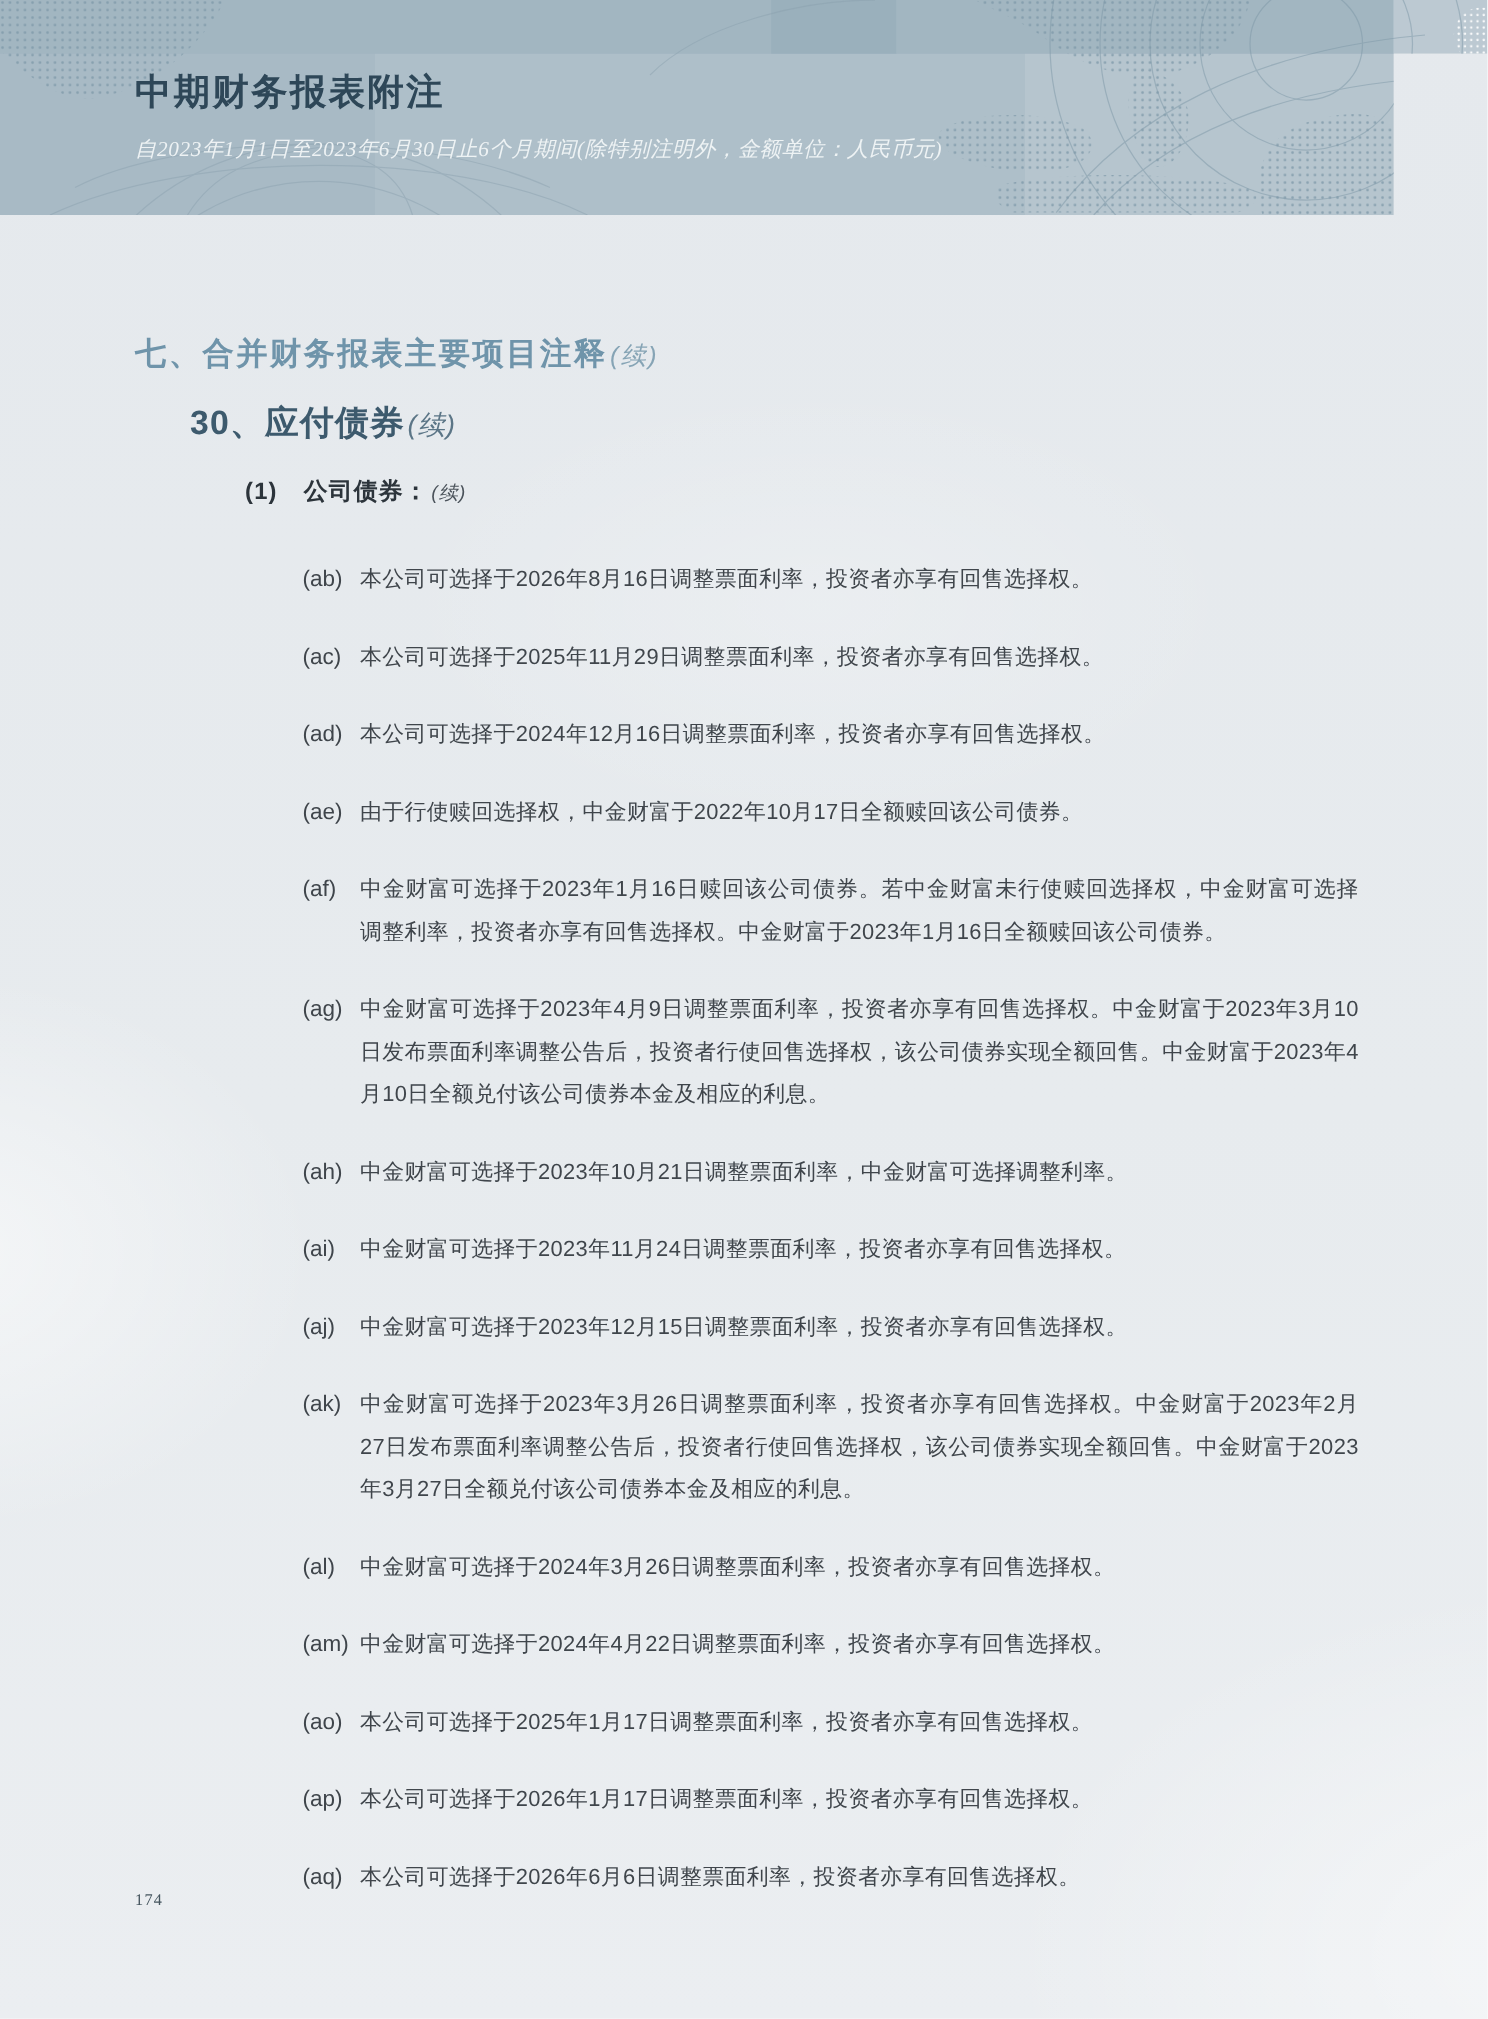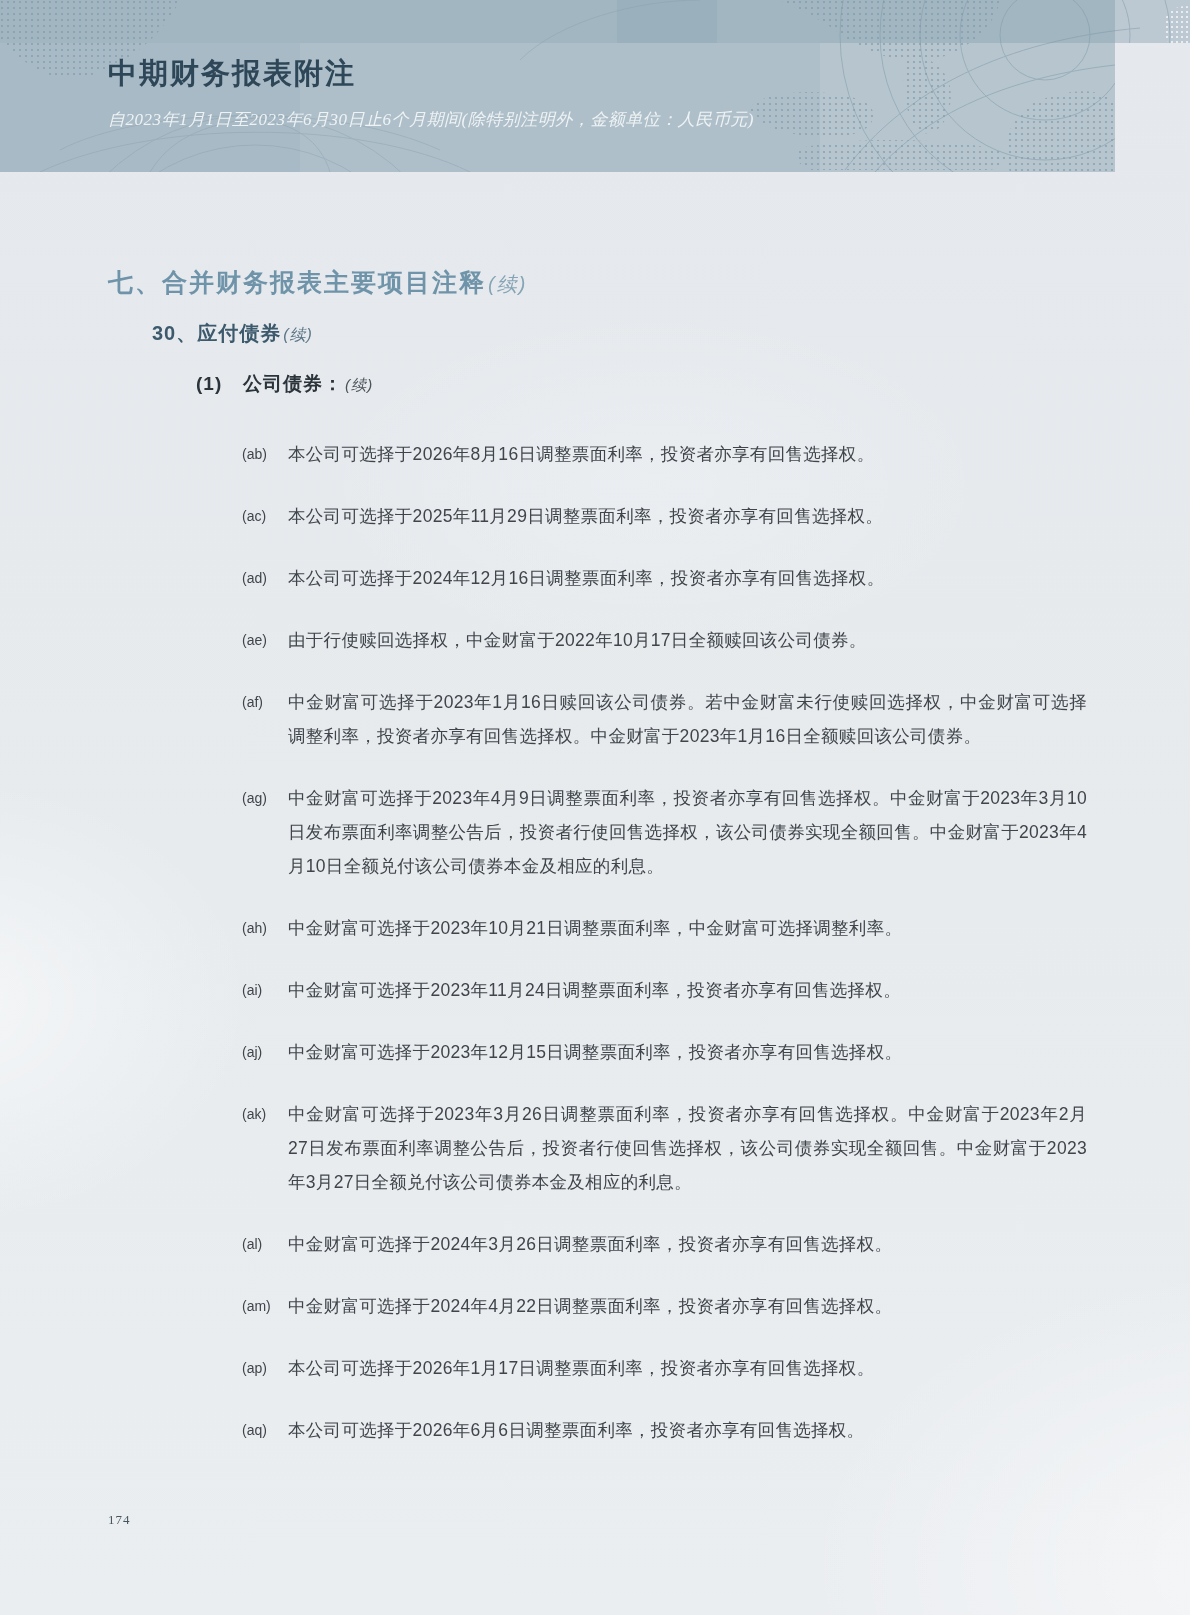--- a/index.html
+++ b/index.html
@@ -29,34 +29,34 @@
   .doc-subtitle{
     margin:14px 0 0 0;font-family:"Liberation Serif",serif;font-style:italic;
     font-size:17px;letter-spacing:0.5px;color:var(--subtitle-color);opacity:0.95;
   }
   .section-heading{
     margin:94px 0 0 108px;font-size:25px;font-weight:700;
     letter-spacing:2px;color:var(--section-color);
   }
   .section-heading .suffix{color:var(--section-suffix);}
   .subsection-heading{
-    margin:21px 0 0 152px;font-size:20px;font-weight:700;
+    margin:21px 0 0 152px;font-size:27px;font-weight:700;
     letter-spacing:1px;color:var(--subsection-color);
   }
   .subsection-heading .suffix{color:#5b7586;}
   .group-heading{
     margin:24px 0 0 196px;font-size:19px;font-weight:700;
     letter-spacing:1px;color:var(--group-color);
   }
   .group-heading .group-num{display:inline-block;width:47px;}
   .group-heading .suffix{color:#4a525a;}
   .suffix{font-style:italic;font-weight:400;font-size:0.8em;margin-left:2px;}
   .note-list{margin:40px 0 0 242px;width:845px;}
   .note-item{display:flex;align-items:flex-start;margin-bottom:28px;}
-  .note-label{flex:0 0 46px;font-size:14px;line-height:34px;color:var(--text-color);}
+  .note-label{flex:0 0 46px;font-size:18px;line-height:34px;color:var(--text-color);}
   .note-text{
     flex:1;margin:0;font-size:17.5px;line-height:34px;letter-spacing:0.3px;
     color:var(--text-color);text-align:justify;
   }
   .page-number{
     position:absolute;left:108px;top:1512px;
     font-family:"Liberation Serif",serif;font-size:13px;color:var(--pagenum-color);letter-spacing:1px;
   }
 </style>
 </head>
@@ -170,20 +170,24 @@
       </div>
       <div class="note-item">
         <span class="note-label">(al)</span>
         <p class="note-text">中金财富可选择于2024年3月26日调整票面利率，投资者亦享有回售选择权。</p>
       </div>
       <div class="note-item">
         <span class="note-label">(am)</span>
         <p class="note-text">中金财富可选择于2024年4月22日调整票面利率，投资者亦享有回售选择权。</p>
       </div>
       <div class="note-item">
+        <span class="note-label">(ao)</span>
+        <p class="note-text">本公司可选择于2025年1月17日调整票面利率，投资者亦享有回售选择权。</p>
+      </div>
+      <div class="note-item">
         <span class="note-label">(ap)</span>
         <p class="note-text">本公司可选择于2026年1月17日调整票面利率，投资者亦享有回售选择权。</p>
       </div>
       <div class="note-item">
         <span class="note-label">(aq)</span>
         <p class="note-text">本公司可选择于2026年6月6日调整票面利率，投资者亦享有回售选择权。</p>
       </div>
     </div>
 </main>
 

